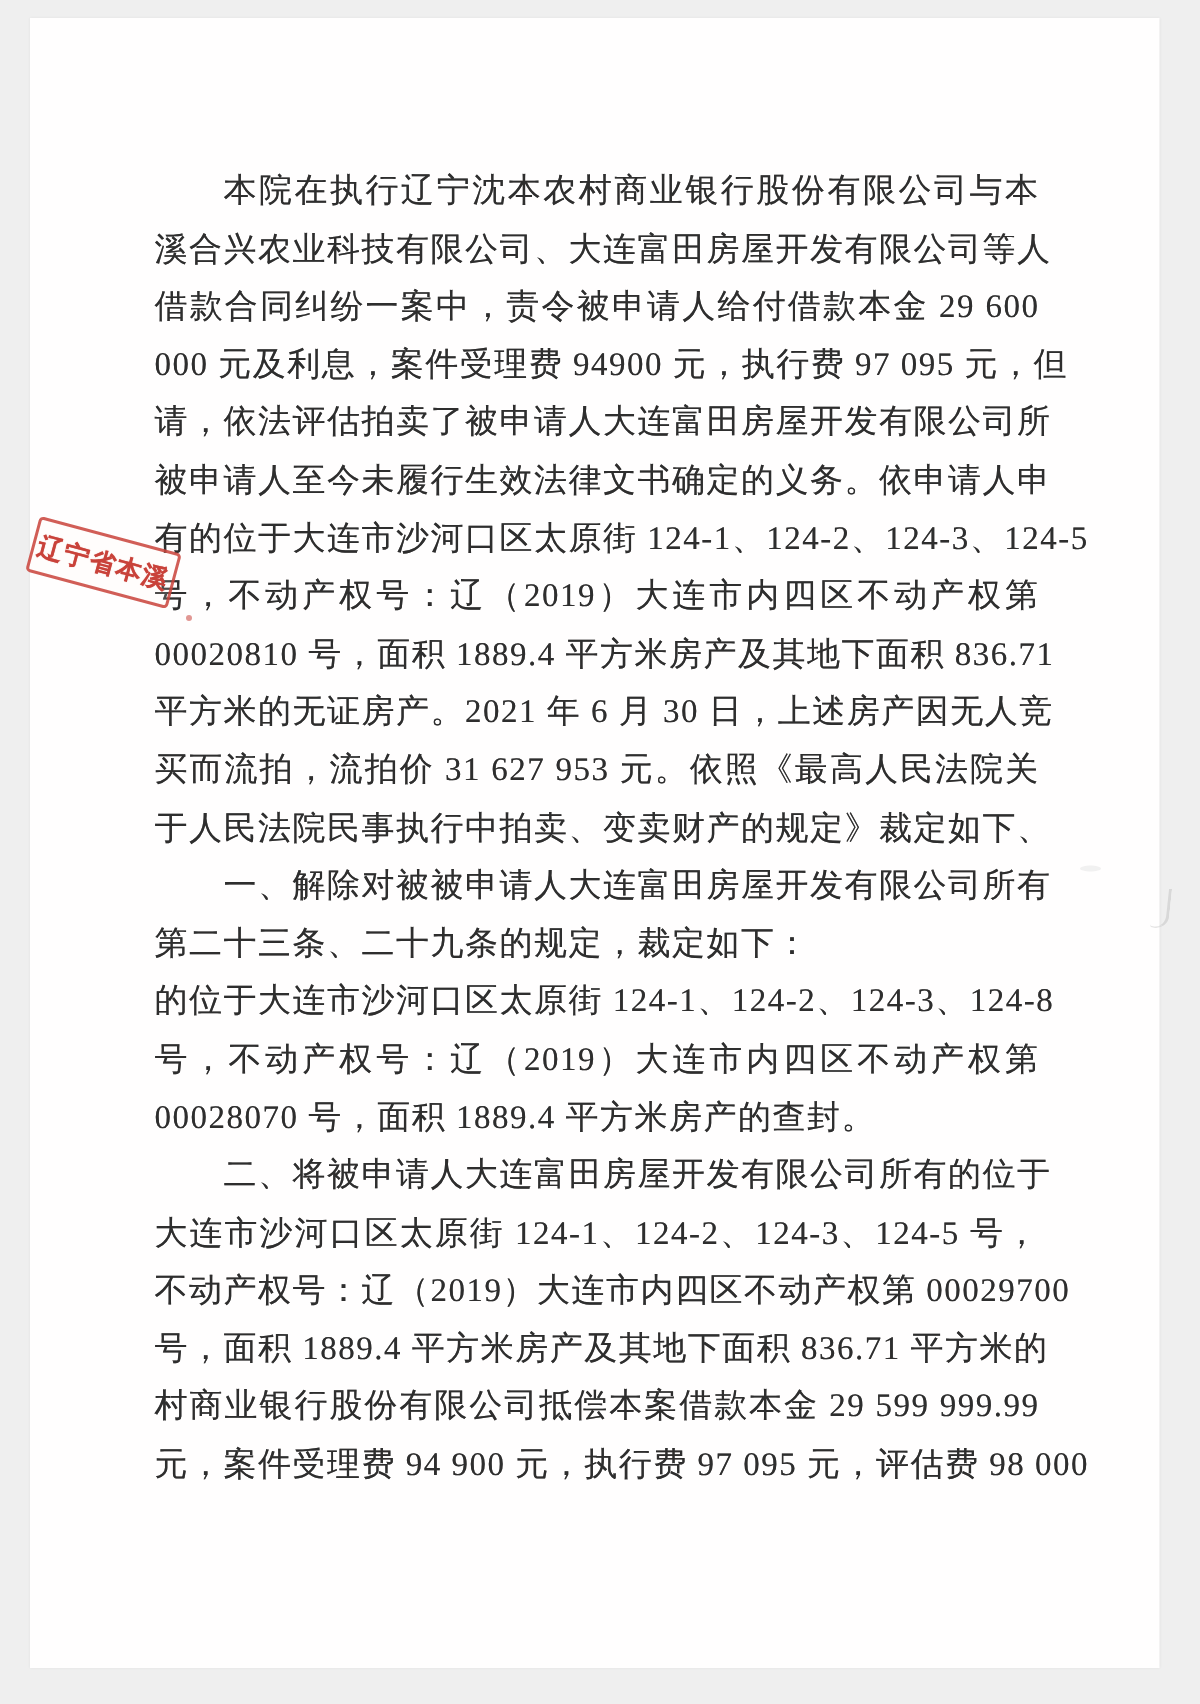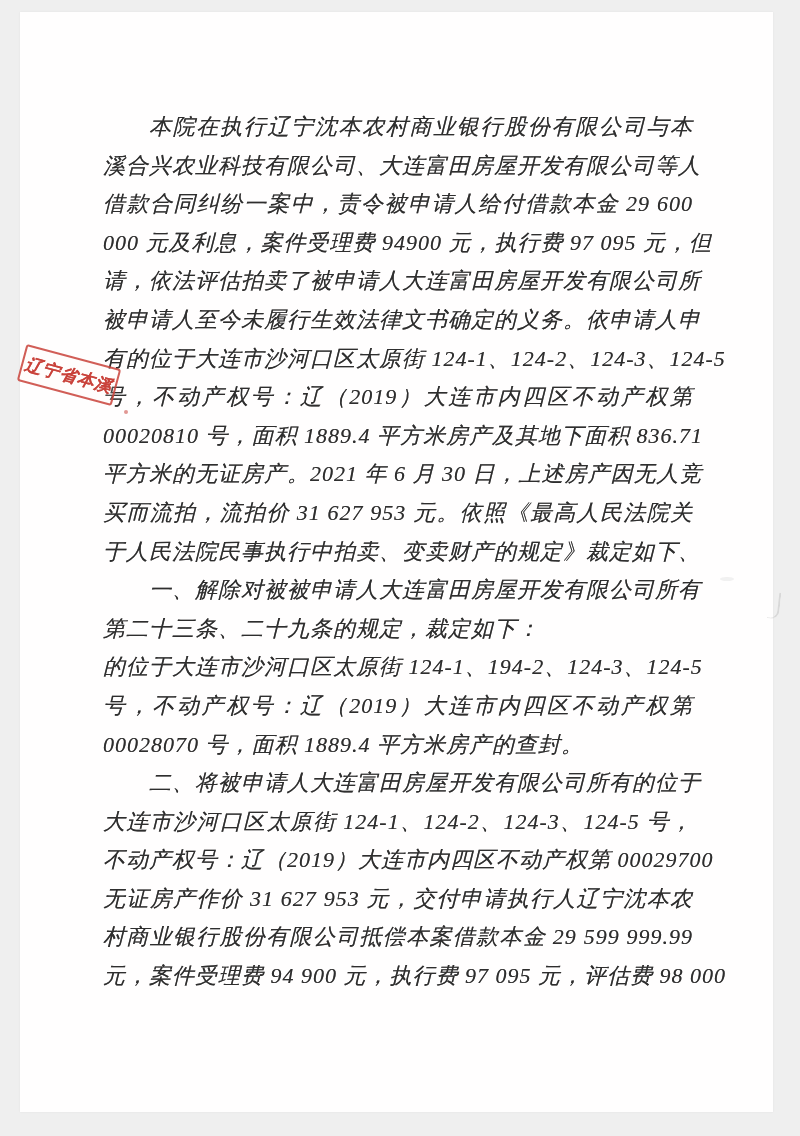--- a/index.html
+++ b/index.html
@@ -12,21 +12,20 @@
     font-family: "Liberation Serif", "DejaVu Serif", serif;
   }
   .paper {
     position: absolute;
     left: 20px;
     top: 12px;
     width: 753px;
     height: 1100px;
     background: #fffefe;
     box-shadow: 0 0 2px rgba(0,0,0,0.06);
-    font-style: italic;
   }
   .doc-body {
     position: absolute;
     left: 83px;
     top: 96px;
     width: 590px;
     color: #2e2e2e;
     font-size: 22px;
     letter-spacing: 1px;
     text-shadow: 0 0 0.4px rgba(20,20,20,0.55);
@@ -114,27 +113,27 @@
       <div class="text-line">请，依法评估拍卖了被申请人大连富田房屋开发有限公司所</div>
       <div class="text-line">被申请人至今未履行生效法律文书确定的义务。依申请人申</div>
       <div class="text-line">有的位于大连市沙河口区太原街 124-1、124-2、124-3、124-5</div>
       <div class="text-line">号，不动产权号：辽（2019）大连市内四区不动产权第</div>
       <div class="text-line">00020810 号，面积 1889.4 平方米房产及其地下面积 836.71</div>
       <div class="text-line">平方米的无证房产。2021 年 6 月 30 日，上述房产因无人竞</div>
       <div class="text-line">买而流拍，流拍价 31 627 953 元。依照《最高人民法院关</div>
       <div class="text-line">于人民法院民事执行中拍卖、变卖财产的规定》裁定如下、</div>
       <div class="text-line indent">一、解除对被被申请人大连富田房屋开发有限公司所有</div>
       <div class="text-line short">第二十三条、二十九条的规定，裁定如下：</div>
-      <div class="text-line">的位于大连市沙河口区太原街 124-1、194-2、124-3、124-5</div>
+      <div class="text-line">的位于大连市沙河口区太原街 124-1、124-2、124-3、124-8</div>
       <div class="text-line">号，不动产权号：辽（2019）大连市内四区不动产权第</div>
       <div class="text-line short">00028070 号，面积 1889.4 平方米房产的查封。</div>
       <div class="text-line indent">二、将被申请人大连富田房屋开发有限公司所有的位于</div>
       <div class="text-line">大连市沙河口区太原街 124-1、124-2、124-3、124-5 号，</div>
       <div class="text-line">不动产权号：辽（2019）大连市内四区不动产权第 00029700</div>
-      <div class="text-line">无证房产作价 31 627 953 元，交付申请执行人辽宁沈本农</div>
+      <div class="text-line">号，面积 1889.4 平方米房产及其地下面积 836.71 平方米的</div>
       <div class="text-line">村商业银行股份有限公司抵偿本案借款本金 29 599 999.99</div>
       <div class="text-line">元，案件受理费 94 900 元，执行费 97 095 元，评估费 98 000</div>
     </div>
 
     <div class="stamp">
       <span class="stamp-text">辽宁省本溪</span>
     </div>
     <div class="stamp-dot"></div>
 
     <div class="scan-artifact"></div>

